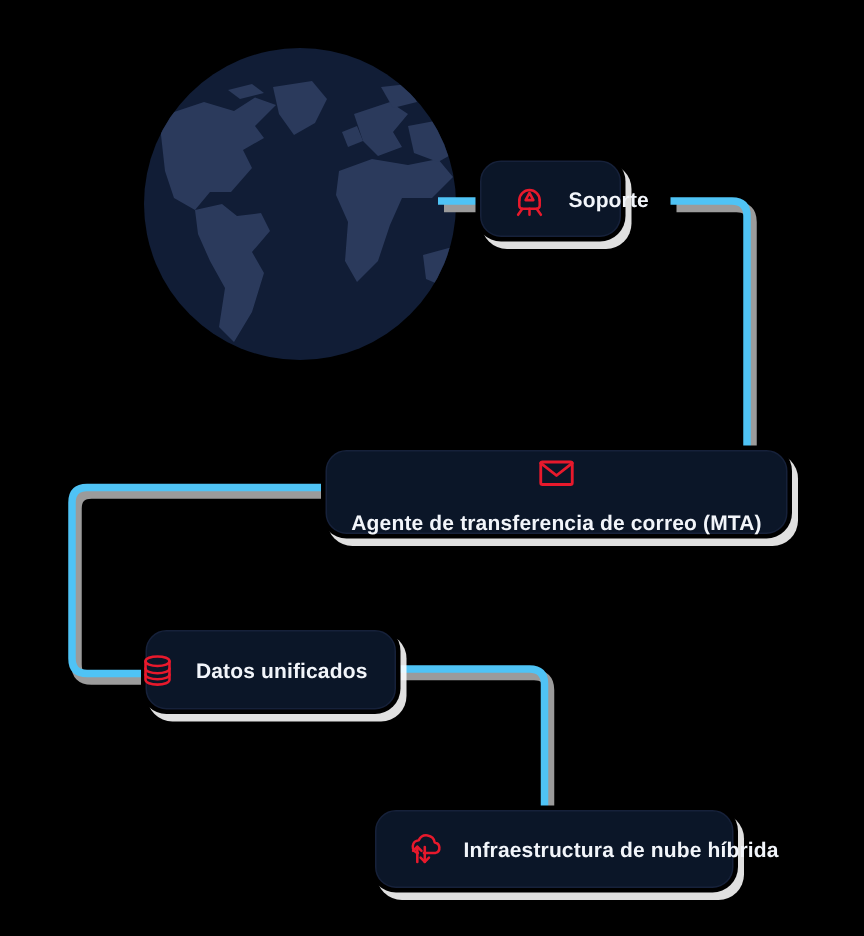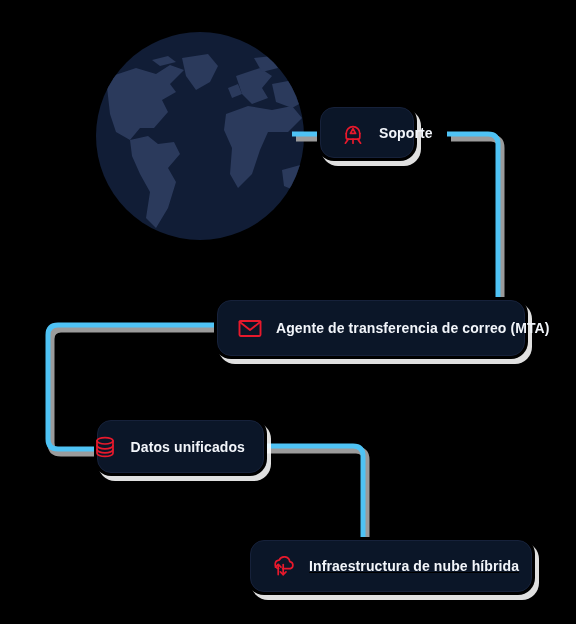--- a/index.html
+++ b/index.html
@@ -74,34 +74,34 @@
     left: 320px;
     top: 107px;
     width: 94px;
     height: 51px;
   }
   #node-mta {
     left: 217px;
     top: 300px;
     width: 308px;
     height: 56px;
+    flex-direction: column;
   }
   #node-datos {
     left: 97px;
     top: 420px;
     width: 167px;
     height: 53px;
     justify-content: flex-end;
   }
   #node-nube {
     left: 250px;
     top: 540px;
-    width: 282px;
+    width: 239px;
     height: 52px;
-    text-decoration: underline;
   }
 </style>
 </head>
 <body>
 
 <div id="stage">
 
   <div id="globe-wrap">
     <svg width="208" height="208" viewBox="0 0 208 208" aria-hidden="true">
       <defs>

